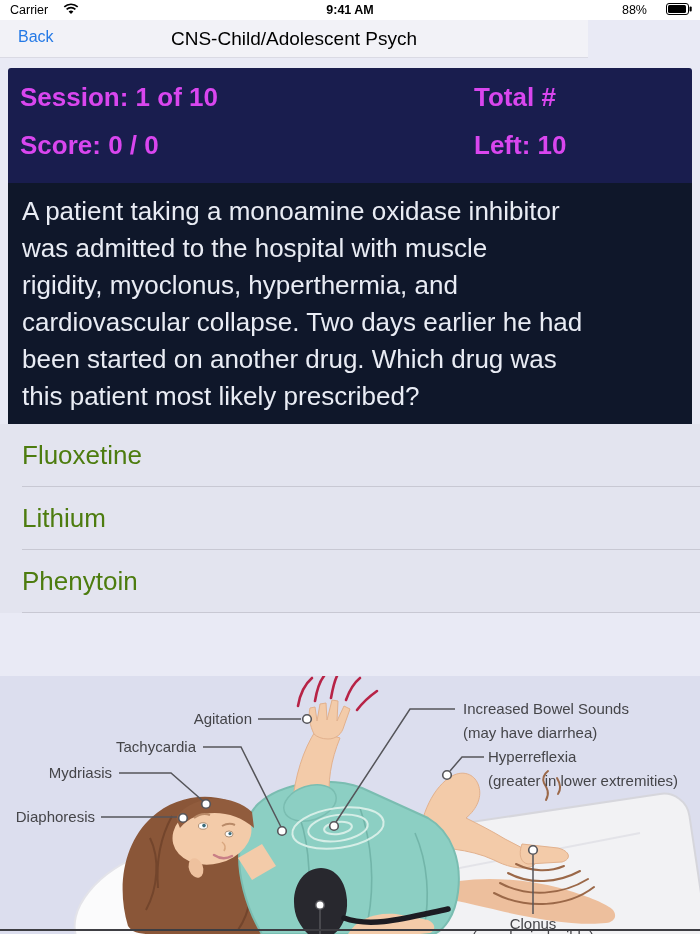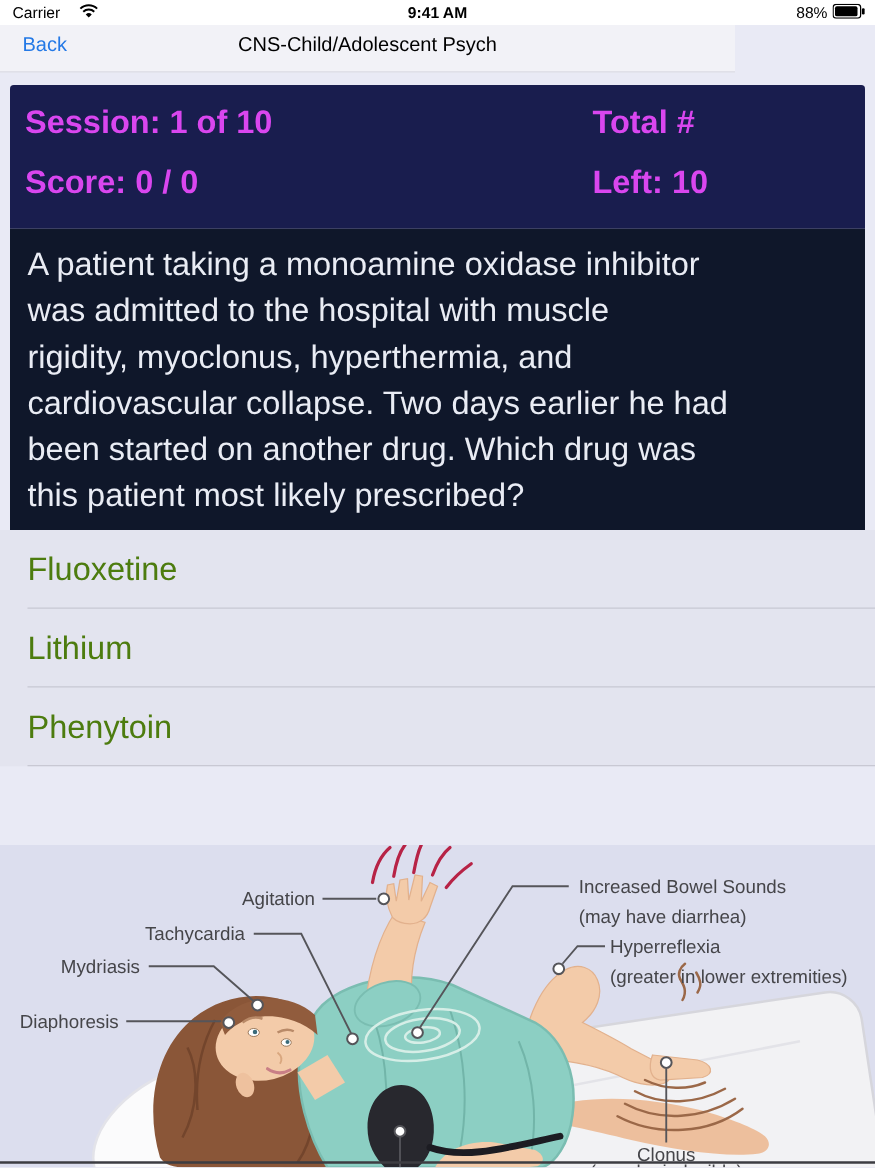--- a/index.html
+++ b/index.html
@@ -10,32 +10,32 @@
     -webkit-font-smoothing:antialiased;
   }
   
   .status-bar{
     position:absolute;top:0;left:0;width:700px;height:20px;
     background:#ffffff;display:flex;align-items:center;
     font-size:12.5px;color:#000;
   }
   .sb-left{position:absolute;left:10px;display:flex;align-items:center;gap:15px;}
   .sb-center{position:absolute;left:0;right:0;text-align:center;font-weight:bold;}
-  .sb-right{position:absolute;right:8px;display:flex;align-items:center;gap:4px;}
+  .sb-right{position:absolute;right:8px;display:flex;align-items:center;gap:19px;}
   
   .nav-bar{
     position:absolute;top:20px;left:0;width:588px;height:37px;
     background:#f2f2f7;border-bottom:1px solid #dadae4;
   }
   .nav-back{
     position:absolute;left:18px;top:8px;font-size:16px;color:#2479e6;cursor:pointer;
   }
   .nav-title{
     position:absolute;left:0;right:0;top:8px;text-align:center;
-    font-size:16px;font-weight:500;color:#000;
+    font-size:19px;font-weight:500;color:#000;
   }
   
   .quiz-card{
     position:absolute;top:68px;left:8px;width:684px;border-radius:3px;overflow:hidden;
   }
   .session-panel{
     height:115px;background:#191d4e;color:#d946ef;font-weight:bold;font-size:26px;
     box-sizing:border-box;padding:14px 12px 0 12px;
   }
   .session-row{display:grid;grid-template-columns:1fr 206px;margin-bottom:17px;}

